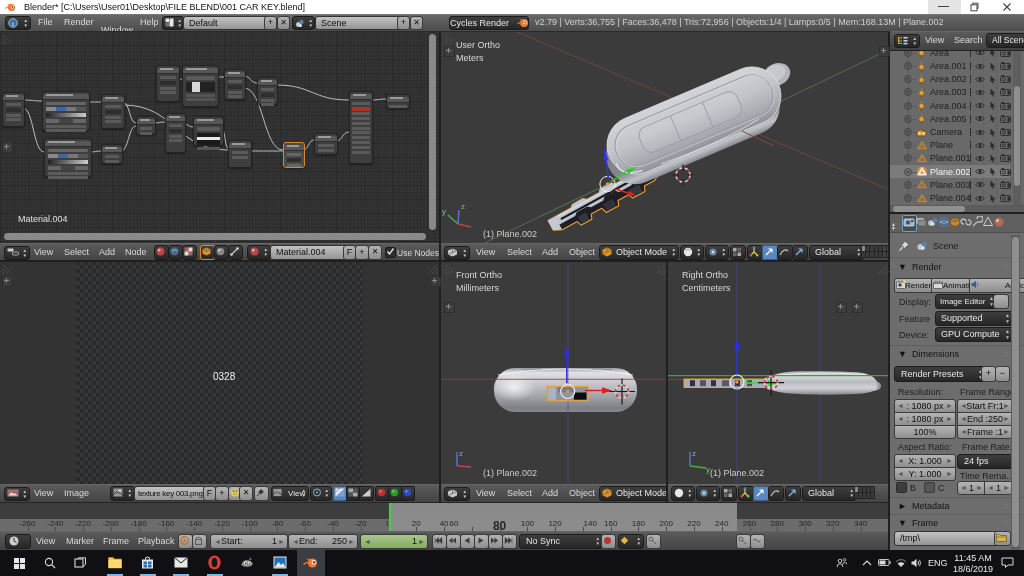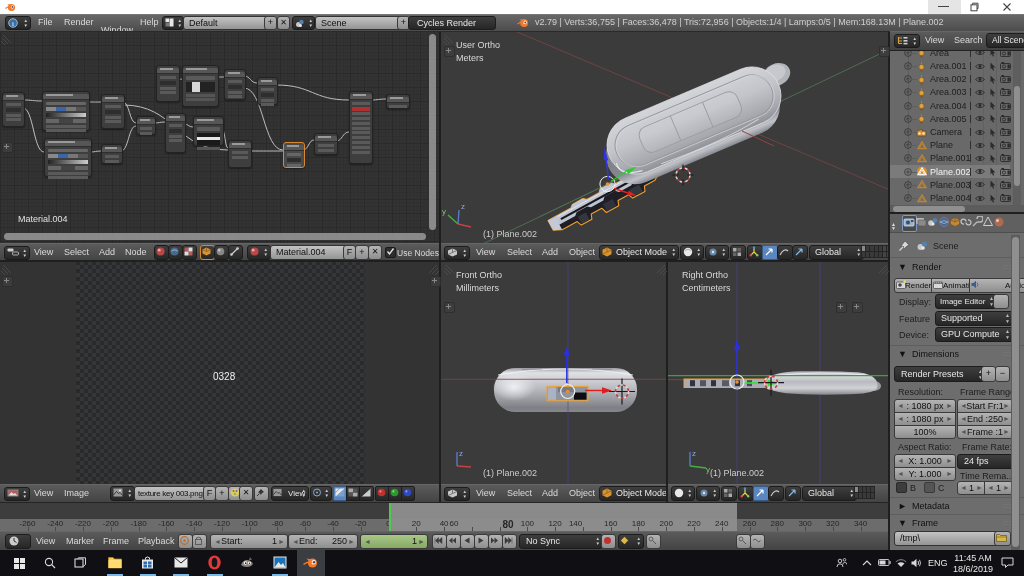--- a/index.html
+++ b/index.html
@@ -19,20 +19,21 @@
 </style></head>
 <body>
 
 <div class="abs" style="left:0;top:0;width:1024px;height:14px;background:#ffffff;">
   <svg class="abs" style="left:5px;top:2px" width="11" height="11" viewBox="0 0 11 11">
     <circle cx="6.5" cy="5.5" r="3.6" fill="#f4792b"></circle>
     <circle cx="7.3" cy="4.9" r="1.7" fill="#fff"></circle>
     <circle cx="7.6" cy="5.0" r="0.9" fill="#265787"></circle>
     <path d="M0.5 6.5 Q3 4.2 6 4.6 L4 2.8 L6.5 3.2" fill="none" stroke="#f4792b" stroke-width="1.1"></path>
   </svg>
+  <div class="abs" style="left:24px;top:2px;font-size:9px;color:#111;">Blender* [C:\Users\User01\Desktop\FILE BLEND\001 CAR KEY.blend]</div>
   <div class="abs" style="left:928px;top:0;width:33px;height:14px;background:#e5e5e5;"></div>
   <div class="abs" style="left:938px;top:6px;width:11px;height:1.2px;background:#444;"></div>
   <svg class="abs" style="left:969px;top:2px" width="10" height="10" viewBox="0 0 10 10">
     <rect x="2" y="2.8" width="6" height="6" fill="none" stroke="#444" stroke-width="1"></rect>
     <path d="M3.6 2.8 L3.6 1.2 L9 1.2 L9 6.6 L8 6.6" fill="none" stroke="#444" stroke-width="1"></path>
   </svg>
   <svg class="abs" style="left:1002px;top:2px" width="10" height="10" viewBox="0 0 10 10">
     <path d="M1.5 1.5 L8.5 8.5 M8.5 1.5 L1.5 8.5" stroke="#444" stroke-width="1.1"></path>
   </svg>
 </div>
@@ -65,21 +66,21 @@
       <span class="abs" style="right:1px;top:1px;font-size:4.5px;line-height:5px;color:#ccc;">▲<br>▼</span>
     </div>
   <svg class="abs" style="left:295px;top:4px" width="10" height="10" viewBox="0 0 10 10">
       <circle cx="3.5" cy="6.5" r="2.5" fill="#c8c8c8"></circle>
       <circle cx="6.5" cy="4" r="2.2" fill="#5580b0"></circle>
       <circle cx="5.5" cy="7.5" r="1.5" fill="#e8e8e8"></circle>
     </svg>
   <div class="abs lite-field" style="left:315px;top:2px;width:80px;height:12px;padding-left:5px;line-height:12px;">Scene</div>
   <div class="abs lite-btn" style="left:397px;top:2px;width:11px;height:12px;text-align:center;line-height:11px;">+</div>
   <div class="abs lite-btn" style="left:410px;top:2px;width:11px;height:12px;text-align:center;line-height:11px;font-size:8px;">✕</div>
-  <div class="abs dark-sel" style="left:408px;top:2px;width:78px;height:12px;padding-left:8px;line-height:12px;">Cycles Render</div>
+  <div class="abs dark-sel" style="left:449px;top:2px;width:78px;height:12px;line-height:12px;">Cycles Render</div>
   <svg class="abs" style="left:517px;top:3px" width="12" height="12" viewBox="0 0 11 11">
     <circle cx="6.5" cy="5.5" r="3.6" fill="#f4792b"></circle>
     <circle cx="7.3" cy="4.9" r="1.7" fill="#fff"></circle>
     <circle cx="7.6" cy="5.0" r="0.9" fill="#265787"></circle>
     <path d="M0.5 6.5 Q3 4.2 6 4.6 L4 2.8 L6.5 3.2" fill="none" stroke="#f4792b" stroke-width="1.1"></path>
   </svg>
   <div class="abs txt" style="left:535px;top:3px;color:#cfcfcf;">v2.79 | Verts:36,755 | Faces:36,478 | Tris:72,956 | Objects:1/4 | Lamps:0/5 | Mem:168.13M | Plane.002</div>
 </div>
 
 <div id="nodeed" class="abs" style="left:0;top:31px;width:441px;height:212px;background:#333333;overflow:hidden;">
@@ -1252,27 +1253,27 @@
   <div class="abs" style="left:346.7px;top:17px;width:28px;text-align:center;font-size:8px;color:#262626;">-20</div>
   <div class="abs" style="left:360.7px;top:25px;width:1px;height:4px;background:#4a4a4a;"></div>
   <div class="abs" style="left:374.5px;top:17px;width:28px;text-align:center;font-size:8px;color:#262626;">0</div>
   <div class="abs" style="left:388.5px;top:25px;width:1px;height:4px;background:#4a4a4a;"></div>
   <div class="abs" style="left:402.3px;top:17px;width:28px;text-align:center;font-size:8px;color:#262626;">20</div>
   <div class="abs" style="left:416.3px;top:25px;width:1px;height:4px;background:#4a4a4a;"></div>
   <div class="abs" style="left:430.1px;top:17px;width:28px;text-align:center;font-size:8px;color:#262626;">40</div>
   <div class="abs" style="left:444.1px;top:25px;width:1px;height:4px;background:#4a4a4a;"></div>
   <div class="abs" style="left:440px;top:17px;width:28px;text-align:center;font-size:8px;color:#262626;">60</div>
   <div class="abs" style="left:471.8px;top:25px;width:1px;height:4px;background:#4a4a4a;"></div>
-  <div class="abs" style="left:485.6px;top:17px;width:28px;text-align:right;font-size:10px;color:#262626;font-weight:bold;">80</div>
+  <div class="abs" style="left:485.6px;top:17px;width:28px;text-align:center;font-size:12px;color:#262626;font-weight:bold;">80</div>
   <div class="abs" style="left:499.6px;top:25px;width:1px;height:4px;background:#4a4a4a;"></div>
   <div class="abs" style="left:513.4px;top:17px;width:28px;text-align:center;font-size:8px;color:#262626;">100</div>
   <div class="abs" style="left:527.4px;top:25px;width:1px;height:4px;background:#4a4a4a;"></div>
   <div class="abs" style="left:541.1px;top:17px;width:28px;text-align:center;font-size:8px;color:#262626;">120</div>
   <div class="abs" style="left:555.1px;top:25px;width:1px;height:4px;background:#4a4a4a;"></div>
-  <div class="abs" style="left:568.9px;top:17px;width:28px;text-align:left;font-size:8px;color:#262626;">140</div>
+  <div class="abs" style="left:568.9px;top:17px;width:28px;text-align:right;font-size:8px;color:#262626;">140</div>
   <div class="abs" style="left:582.9px;top:25px;width:1px;height:4px;background:#4a4a4a;"></div>
   <div class="abs" style="left:596.7px;top:17px;width:28px;text-align:center;font-size:8px;color:#262626;">160</div>
   <div class="abs" style="left:610.7px;top:25px;width:1px;height:4px;background:#4a4a4a;"></div>
   <div class="abs" style="left:624.4px;top:17px;width:28px;text-align:center;font-size:8px;color:#262626;">180</div>
   <div class="abs" style="left:638.4px;top:25px;width:1px;height:4px;background:#4a4a4a;"></div>
   <div class="abs" style="left:652.2px;top:17px;width:28px;text-align:center;font-size:8px;color:#262626;">200</div>
   <div class="abs" style="left:666.2px;top:25px;width:1px;height:4px;background:#4a4a4a;"></div>
   <div class="abs" style="left:680.0px;top:17px;width:28px;text-align:center;font-size:8px;color:#262626;">220</div>
   <div class="abs" style="left:694.0px;top:25px;width:1px;height:4px;background:#4a4a4a;"></div>
   <div class="abs" style="left:707.8px;top:17px;width:28px;text-align:center;font-size:8px;color:#262626;">240</div>

